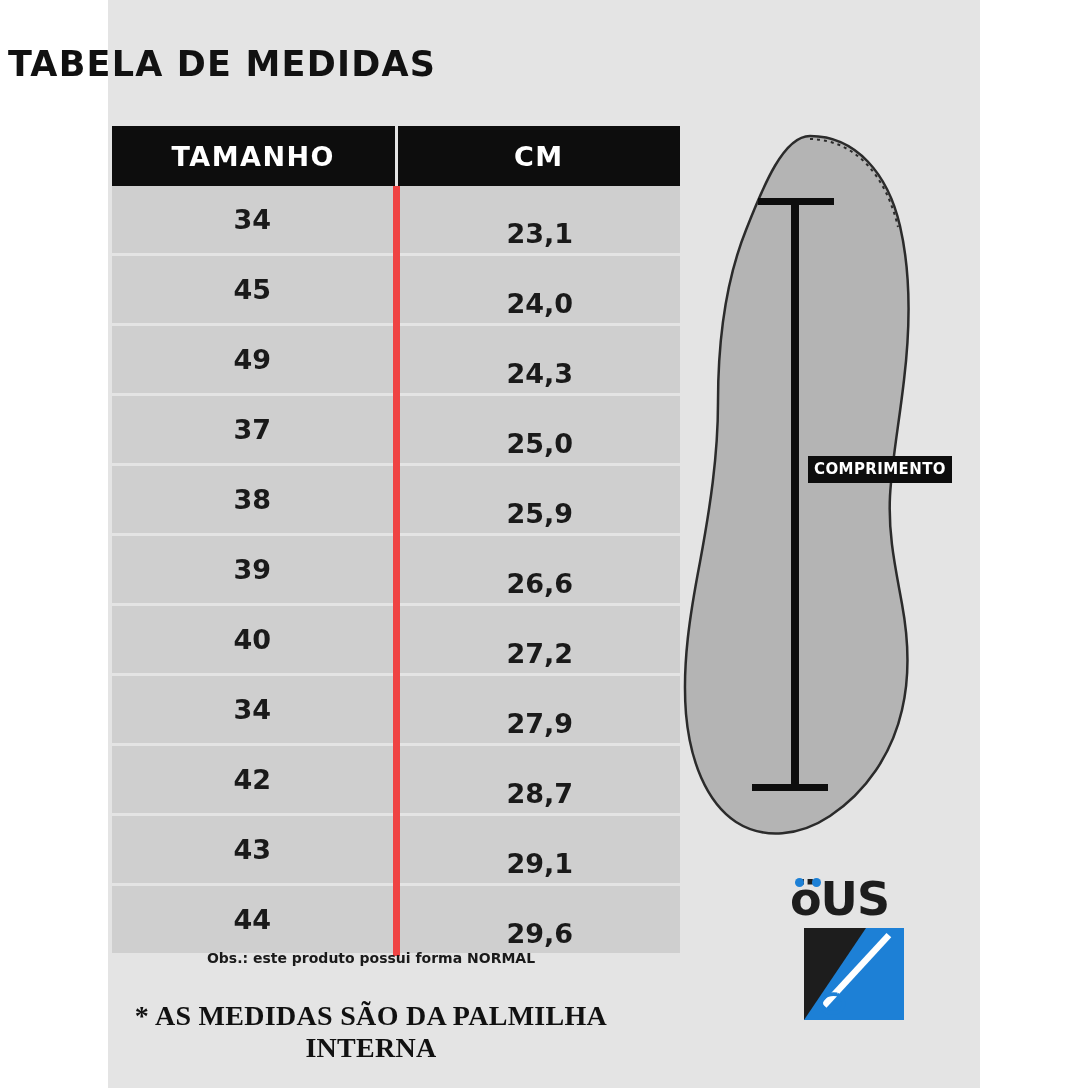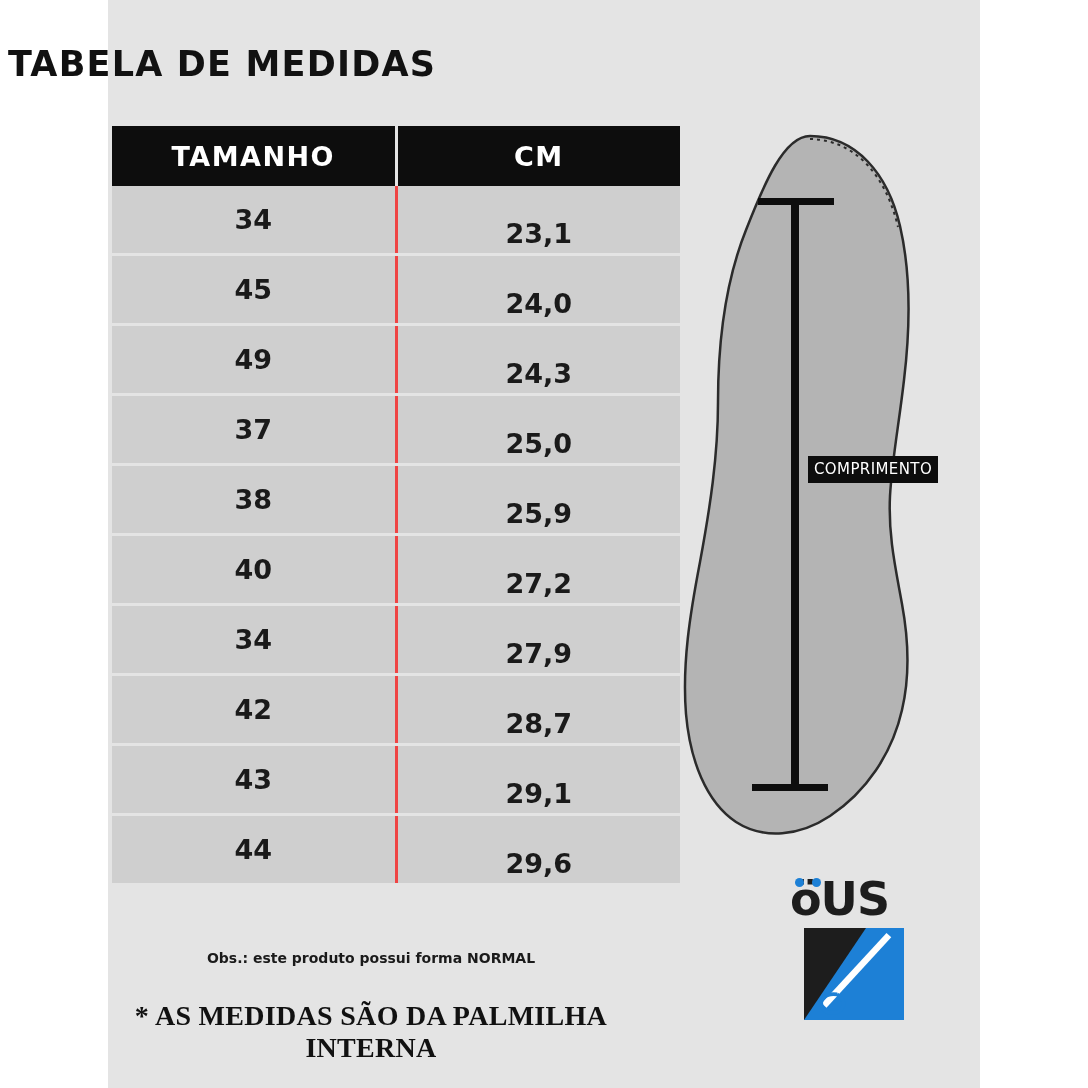--- a/index.html
+++ b/index.html
@@ -63,21 +63,21 @@
   }
   table.size-table th:last-child { border-right: none; }
   table.size-table td {
     height: 62px;
     font-size: 27px;
     font-weight: bold;
     color: #1a1a1a;
     text-align: center;
     background: #cfcfcf;
     border-bottom: 3px solid #e4e4e4;
-    border-right: 3px solid #ef4444;
+    border-right: 7px solid #ef4444;
     font-family: "DejaVu Sans", sans-serif;
   }
   table.size-table td:last-child { border-right: none; }
   table.size-table td.cm {
     vertical-align: bottom;
     padding-bottom: 4px;
   }
   table.size-table td.size {
     vertical-align: middle;
   }
@@ -116,21 +116,21 @@
     height: 740px;
   }
   .insole-svg { display: block; }
   .comprimento-label {
     position: absolute;
     left: 808px;
     top: 456px;
     background: #0d0d0d;
     color: #ffffff;
     font-size: 15px;
-    font-weight: normal;
+    font-weight: bold;
     letter-spacing: 0.4px;
     padding: 4px 6px 5px 6px;
     font-family: "DejaVu Sans", sans-serif;
     white-space: nowrap;
   }
 
   
   .logo {
     position: absolute;
     left: 790px;
@@ -213,20 +213,24 @@
             <td class="size">49</td>
             <td class="cm">24,3</td>
           </tr>
           <tr>
             <td class="size">37</td>
             <td class="cm">25,0</td>
           </tr>
           <tr>
             <td class="size">38</td>
             <td class="cm">25,9</td>
+          </tr>
+          <tr>
+            <td class="size">39</td>
+            <td class="cm">26,6</td>
           </tr>
           <tr>
             <td class="size">40</td>
             <td class="cm">27,2</td>
           </tr>
           <tr>
             <td class="size">34</td>
             <td class="cm">27,9</td>
           </tr>
           <tr>

